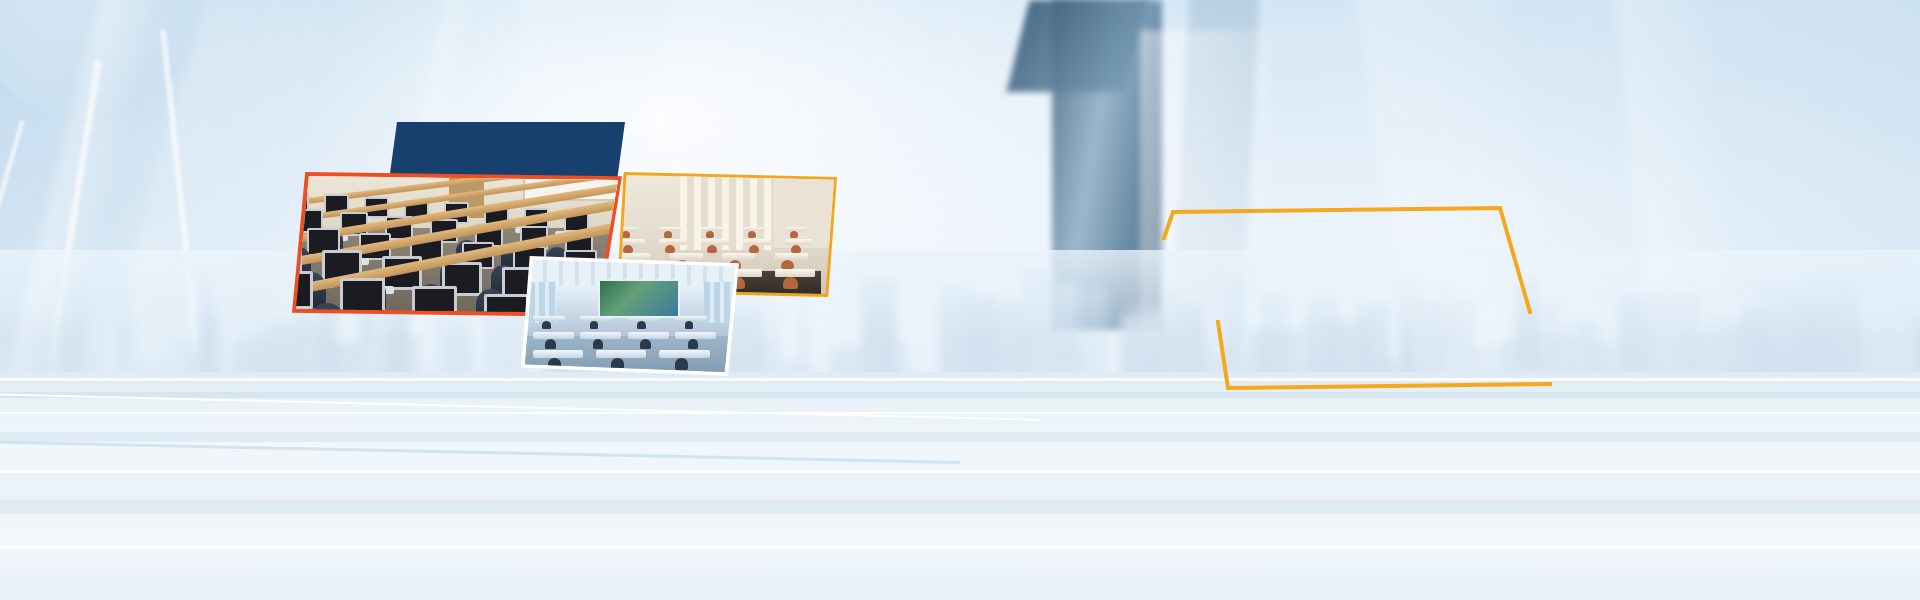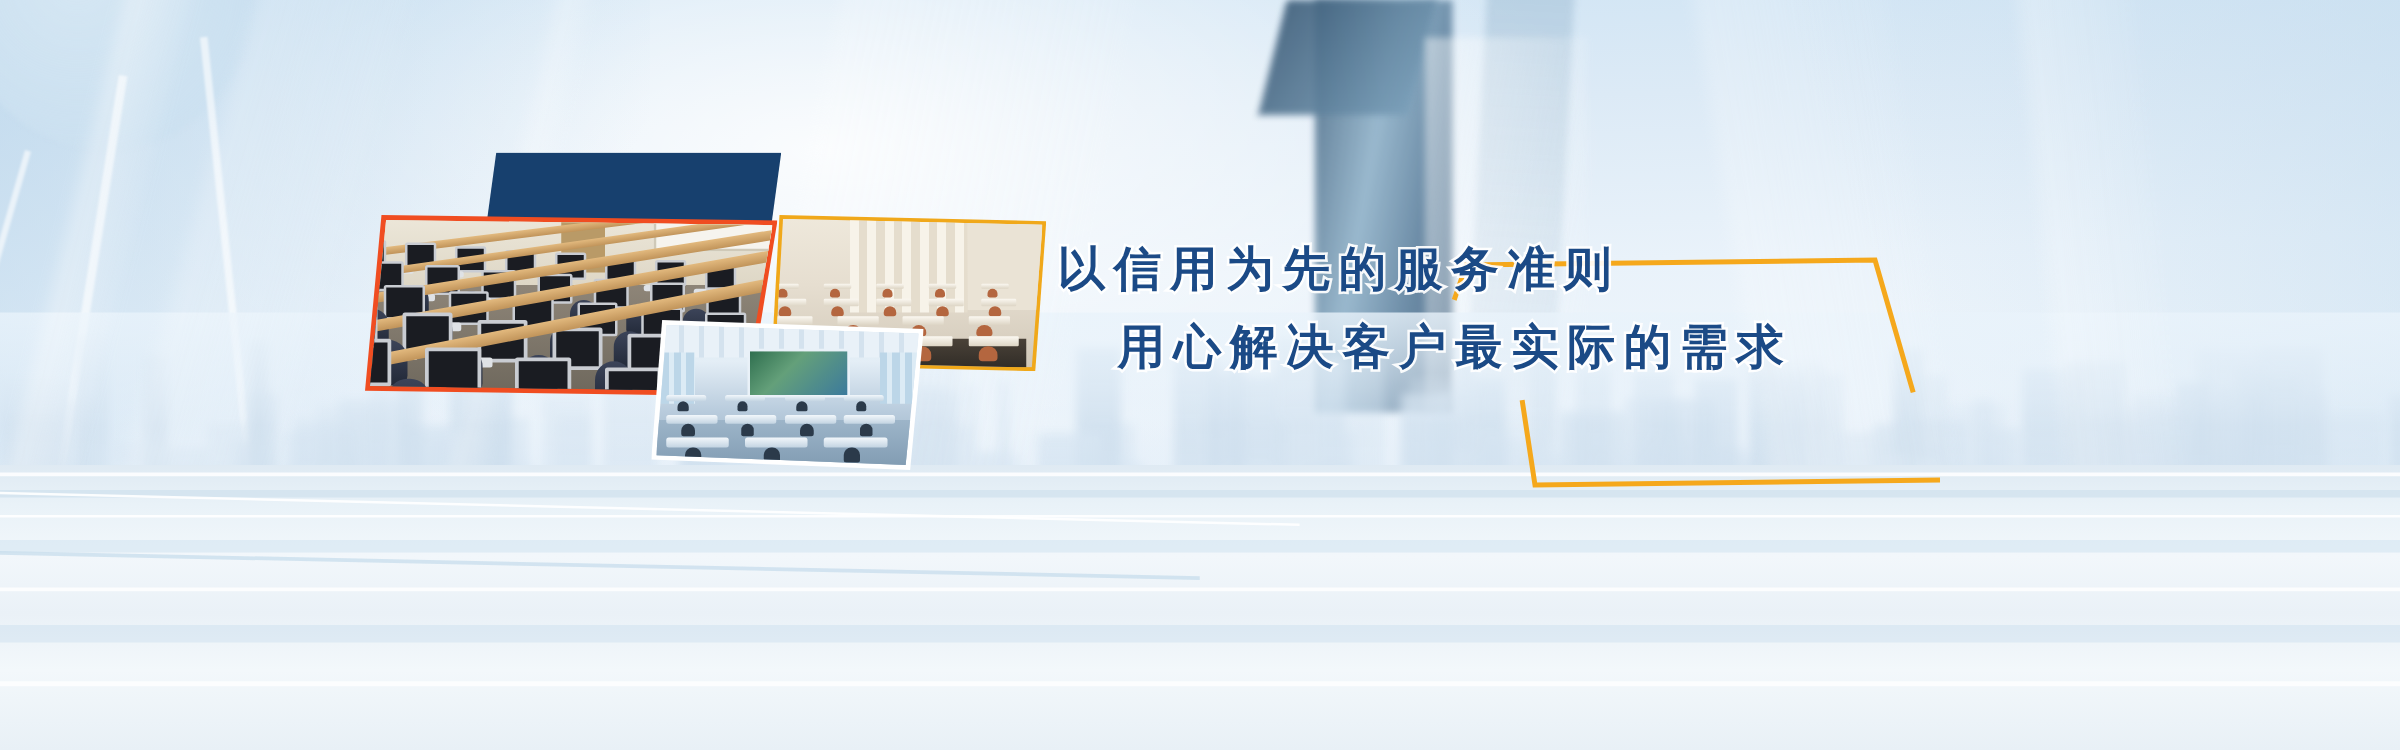--- a/index.html
+++ b/index.html
@@ -585,18 +585,14 @@
     </div>
   </div>
 
   <svg class="bracket" viewBox="0 0 640 250">
 
     <path d="M 224,78 L 233,52 L 560,48 L 590,152" fill="none" stroke="#f5a81c" stroke-width="4" stroke-linecap="square" stroke-linejoin="miter"></path>
 
     <path d="M 278,162 L 288,228 L 610,224" fill="none" stroke="#f5a81c" stroke-width="4" stroke-linecap="square" stroke-linejoin="miter"></path>
   </svg>
 
-  <div class="headline">
-    <div class="hl-line hl-1">以信用为先的服务准则</div>
-    <div class="hl-line hl-2">用心解决客户最实际的需求</div>
-  </div>
 
 </div>
 
 </body></html>

